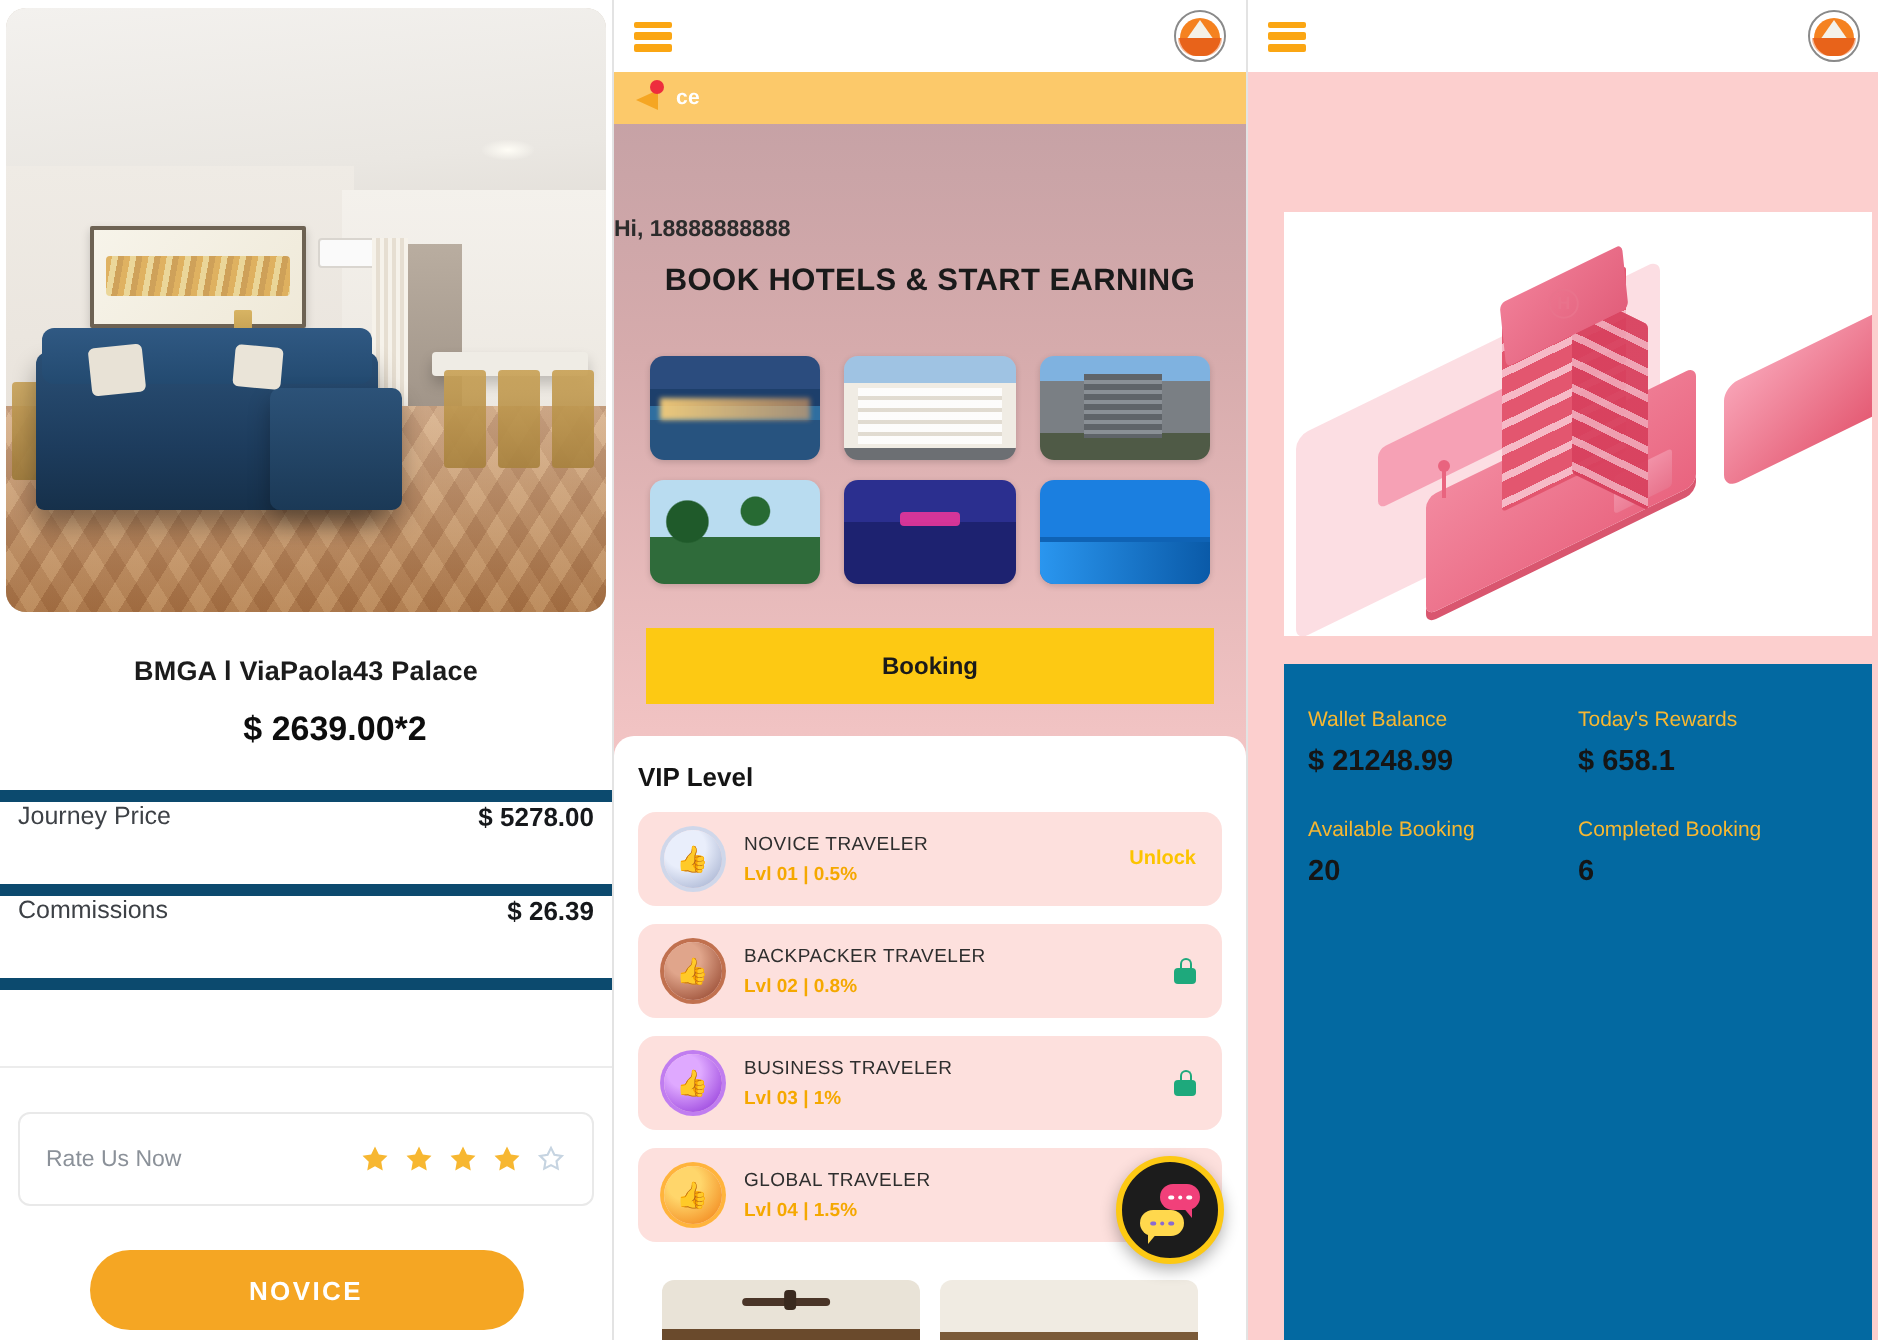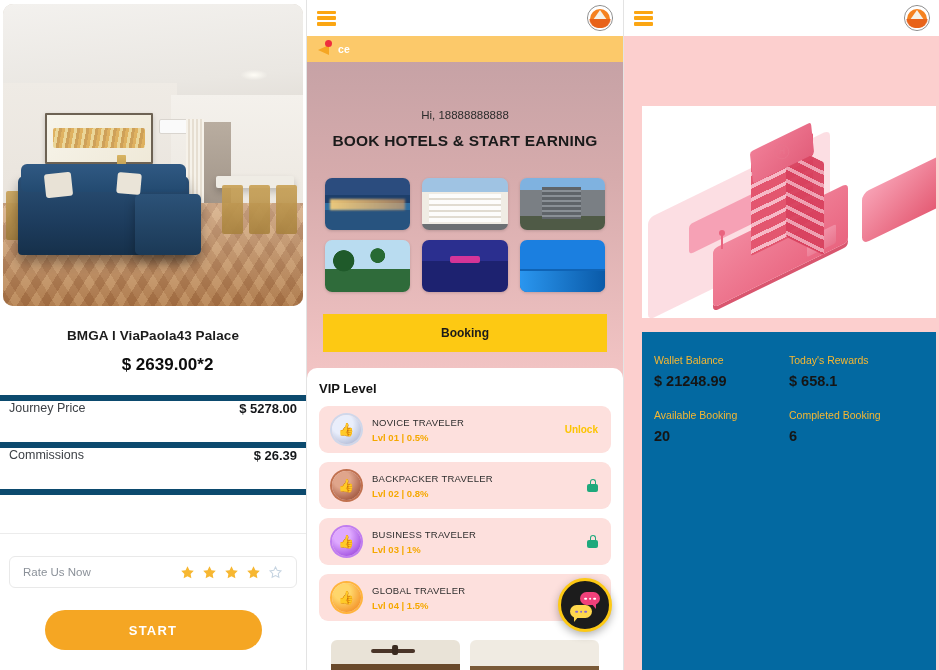--- a/index.html
+++ b/index.html
@@ -84,21 +84,21 @@
      margin-top:12px;margin-left:29px; }
 
   .rowlist { margin-top:20px; }
   .rowitem { display:flex; justify-content:space-between;
      height:47px; padding:0 9px; border-top:6px solid #0c4a6e; }
   .rowitem:last-child { border-bottom:1px solid #ececec; }
   .rowitem .lbl { font-size:12.5px; color:#3d4146; }
   .rowitem .val { font-size:13px; font-weight:700; color:#16181b; }
   .rowitem.blank { height:45px; }
 
-  .rate-box { margin:22px 9px 0 9px; height:32px; border:1px solid #e9e9e9;
+  .rate-box { margin:22px 9px 0 9px; height:47px; border:1px solid #e9e9e9;
      border-radius:6px; display:flex; align-items:center; justify-content:space-between;
      padding:0 13px; }
   .rate-lbl { font-size:11.5px; color:#8b9199; }
   .stars { display:flex; gap:7px; }
   .star { width:15px; height:15px; display:block; }
 
   .submit-btn { display:block; margin:22px auto 0 auto; width:217px; height:40px;
      border-radius:20px; border:none; background:#f5a623; color:#fff;
      font-size:13px; font-weight:700; letter-spacing:1.2px;
      font-family:"Liberation Sans", sans-serif; cursor:pointer; }
@@ -129,21 +129,21 @@
   .notice-bar { height:26px; background:#fcc96a; display:flex; align-items:center;
      gap:7px; padding:0 11px; }
   .megaphone { position:relative; width:13px; height:13px; flex:0 0 13px; }
   .megaphone .horn { position:absolute; left:0; bottom:1px; width:0; height:0;
      border-top:5px solid transparent; border-bottom:5px solid transparent;
      border-right:11px solid #f5a623; }
   .megaphone .badge { position:absolute; right:-1px; top:-3px; width:7px; height:7px;
      background:#ee2d3d; border-radius:50%; }
   .notice-text { font-size:10.5px; color:#ffffff; font-weight:600; letter-spacing:.2px; }
 
-  .greet { text-align:center; margin-top:47px; font-size:11.5px; font-weight:400; color:#2c2c2c; }
+  .greet { text-align:left; margin-top:47px; font-size:11.5px; font-weight:700; color:#2c2c2c; }
   .headline { text-align:center; margin-top:11px; font-size:15.5px; font-weight:800;
      color:#1a1a1a; letter-spacing:.2px; }
 
   .thumbs { margin:28px 18px 0 18px; display:grid; grid-template-columns:repeat(3,1fr);
      gap:10px 12px; }
   .thumb { height:52px; border-radius:7px; overflow:hidden; position:relative;
      box-shadow:0 1px 3px rgba(0,0,0,.16); }
   .t-resort { background:
       linear-gradient(180deg,#2b4c7e 0 32%, #1d3f6b 32% 48%, #2f6ea0 48% 62%, #27537f 62% 100%); }
   .t-resort:after { content:""; position:absolute; left:6%; top:40%; width:88%; height:22%;
@@ -326,21 +326,21 @@
           </svg>
         <svg class="star" viewBox="0 0 24 24">
             <path fill="#f7b731" d="M12 2l3.1 6.3 6.9 1-5 4.9 1.2 6.9L12 17.8 5.8 21.1 7 14.2 2 9.3l6.9-1z"></path>
           </svg>
         <svg class="star" viewBox="0 0 24 24">
             <path fill="none" stroke="#c6d4e1" stroke-width="1.7" d="M12 3.1l2.7 5.5 6 .9-4.3 4.2 1 6-5.4-2.8-5.4 2.8 1-6L3.3 9.5l6-.9z"></path>
           </svg>
       </span>
     </div>
 
-    <button class="submit-btn">START</button>
+    <button class="submit-btn">NOVICE</button>
   </div>
 
   <div class="vsep"></div>
 
   <div class="panel panel-mid">
 
     <div class="appbar">
       <div class="hamburger">
           <i></i>
           <i></i>

